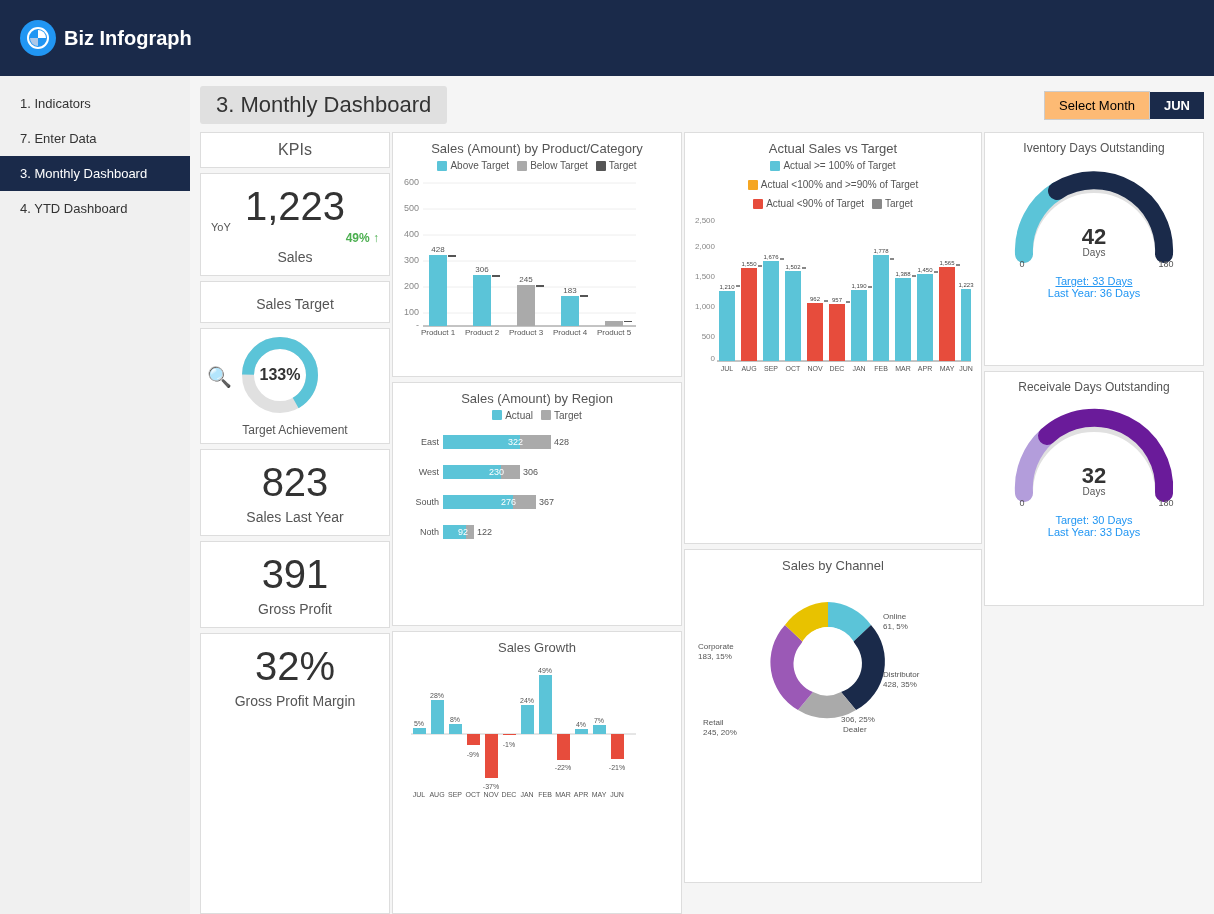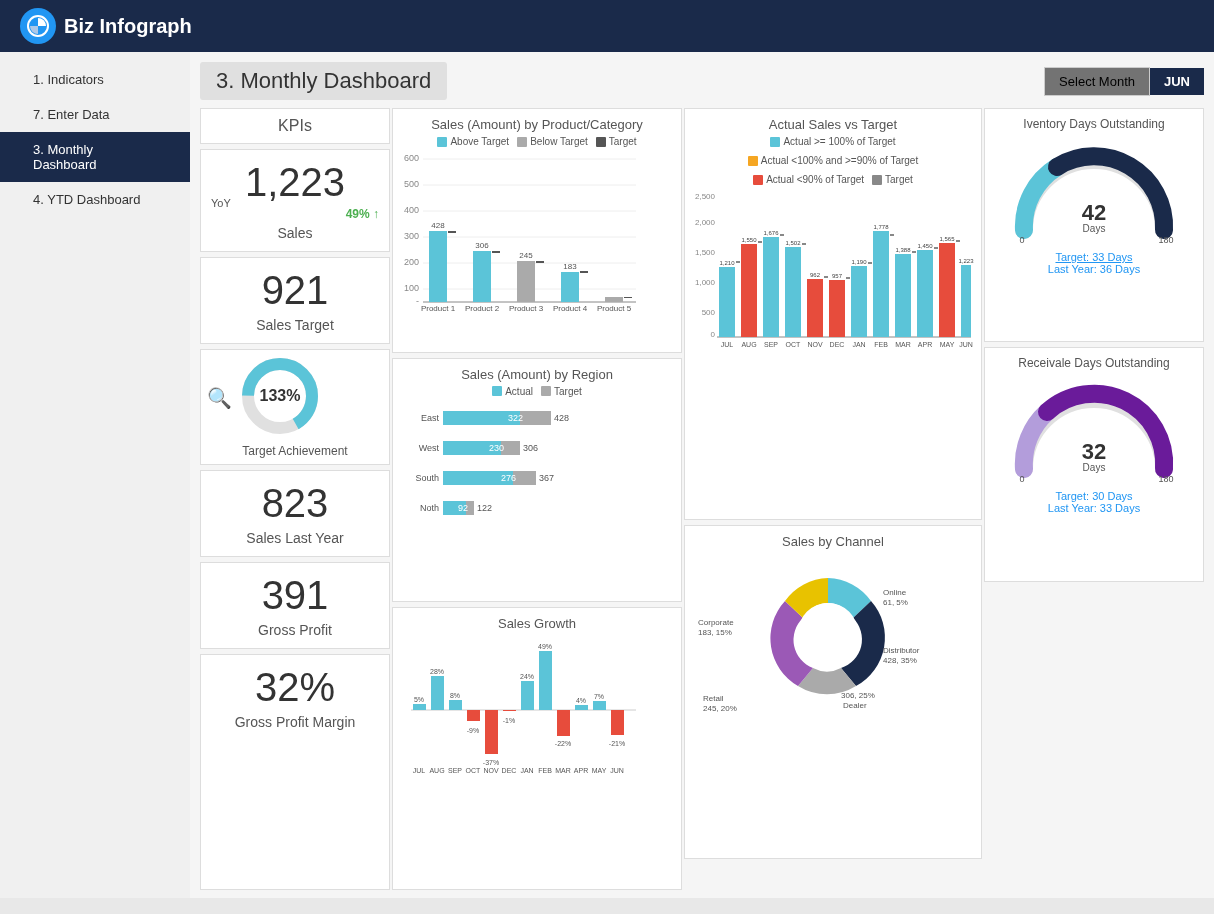--- a/index.html
+++ b/index.html
@@ -1,33 +1,33 @@
 <!DOCTYPE html>
 <html><head>
   <meta charset="utf-8">
   <style>
     * { box-sizing: border-box; margin: 0; padding: 0; }
     body { font-family: Arial, sans-serif; background: #e8e8e8; width: 1214px; height: 914px; overflow: hidden; }
 
-    .top-bar { background: #1a2a4a; height: 52px; display: flex; align-items: center; padding: 0 20px; }
+    .top-bar { background: #1a2a4a; height: 76px; display: flex; align-items: center; padding: 0 20px; }
     .logo-area { display: flex; align-items: center; gap: 8px; color: white; font-size: 20px; font-weight: bold; }
     .logo-icon { width: 36px; height: 36px; background: #2196F3; border-radius: 50%; display: flex; align-items: center; justify-content: center; color: white; font-size: 18px; }
 
     .main-layout { display: flex; height: calc(914px - 68px); }
 
     .sidebar { width: 190px; background: #f0f0f0; padding: 10px 0; flex-shrink: 0; }
-    .sidebar-item { padding: 10px 33px; font-size: 13px; color: #333; cursor: pointer; }
+    .sidebar-item { padding: 10px 20px; font-size: 13px; color: #333; cursor: pointer; }
     .sidebar-item.active { background: #1a2a4a; color: white; }
 
     .content-area { flex: 1; background: #f5f5f5; padding: 10px; overflow: hidden; }
 
     .content-header { display: flex; align-items: center; justify-content: space-between; margin-bottom: 8px; }
     .page-title { font-size: 22px; color: #333; background: #e0e0e0; padding: 6px 16px; border-radius: 3px; }
     .select-month-area { display: flex; align-items: center; gap: 0; }
-    .select-month-btn { background: #737373; border: 1px solid #ccc; padding: 6px 14px; font-size: 13px; cursor: pointer; }
+    .select-month-btn { background: #fdba74; border: 1px solid #ccc; padding: 6px 14px; font-size: 13px; cursor: pointer; }
     .month-value { background: #1a2a4a; color: white; padding: 6px 14px; font-size: 13px; font-weight: bold; }
     .kpi-card { background: white; border: 1px solid #ddd; padding: 10px; text-align: center; }
     .kpi-title { font-size: 14px; color: #555; text-align: center; margin-top: 4px; }
     .kpi-value { font-size: 40px; color: #333; font-weight: 300; }
 
     
     .chart-card { background: white; border: 1px solid #ddd; padding: 8px; }
     .chart-title { font-size: 13px; color: #555; text-align: center; margin-bottom: 4px; }
     .chart-legend { display: flex; gap: 8px; justify-content: center; flex-wrap: wrap; margin-bottom: 2px; }
     .legend-item { display: flex; align-items: center; gap: 3px; font-size: 10px; color: #555; }
@@ -83,23 +83,20 @@
               <span>YoY</span>
             </div>
             <div style="text-align:right; font-size:12px; color:#4caf50; font-weight:bold; margin-top:-2px;">
               <span>49% ↑</span>
             </div>
           </div>
           <div class="kpi-title">Sales</div>
         </div>
 
         <div class="kpi-card">
-          <div style="text-align:center;">
-            <span class="kpi-value">921</span>
-          </div>
           <div class="kpi-title">Sales Target</div>
         </div>
 
         <div class="kpi-card" style="padding: 6px;">
           <div style="display:flex; align-items:center; gap:8px;">
             <div style="font-size:20px; color:#555;">🔍</div>
             <div style="position:relative; display:inline-block;">
               <svg width="80" height="80" viewBox="0 0 80 80">
                 <circle cx="40" cy="40" r="32" fill="none" stroke="#e0e0e0" stroke-width="12"></circle>
                 <circle cx="40" cy="40" r="32" fill="none" stroke="#5bc4d8" stroke-width="12" stroke-dasharray="134 67" stroke-dashoffset="50" transform="rotate(-90 40 40)"></circle>

